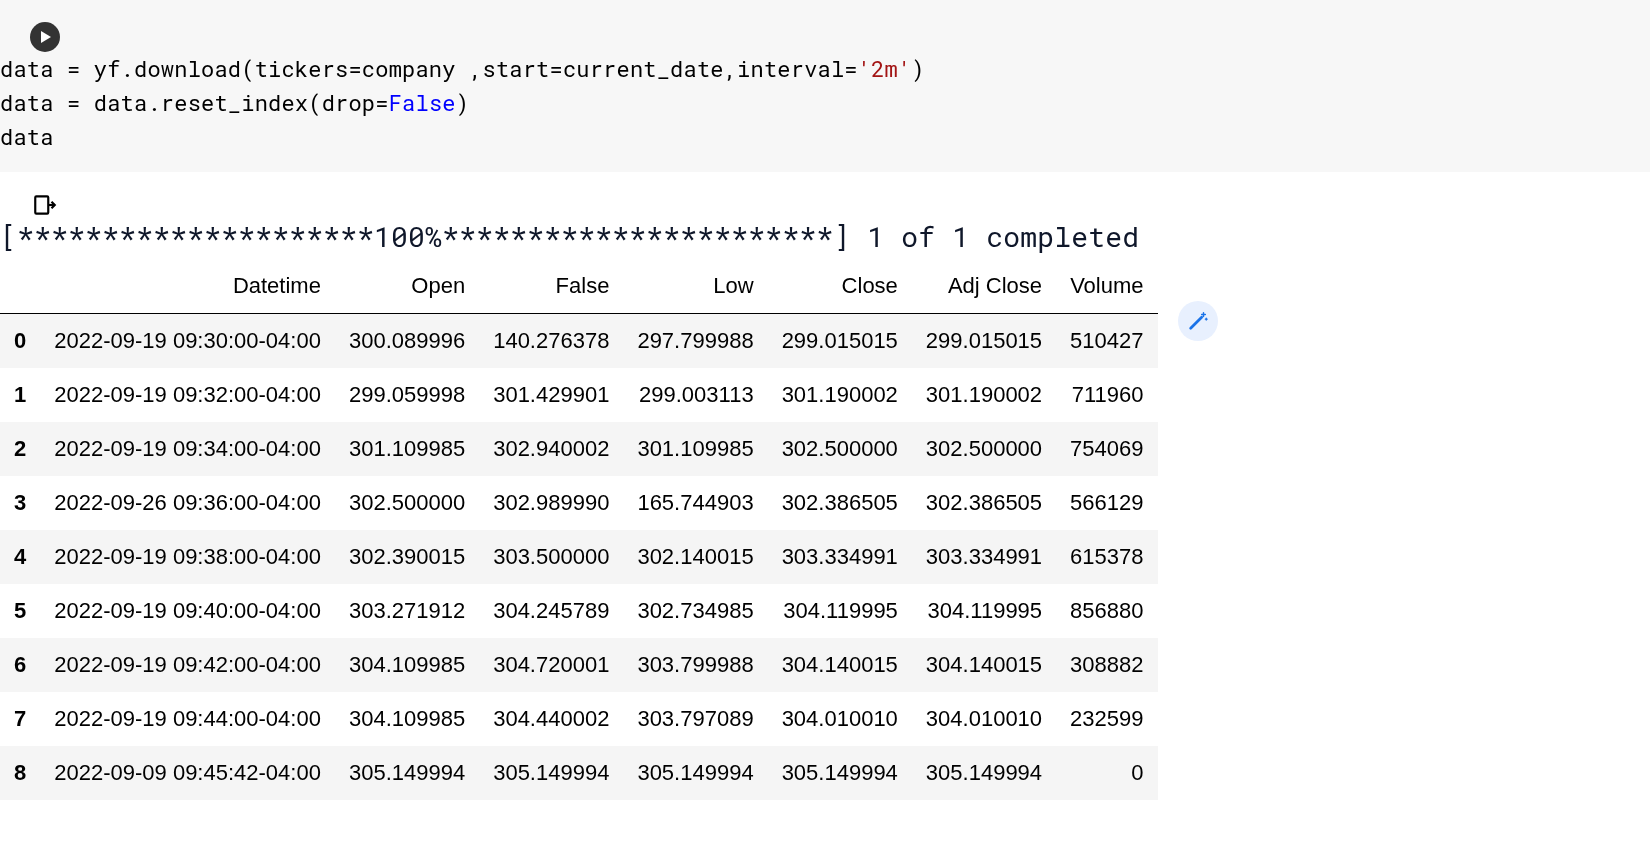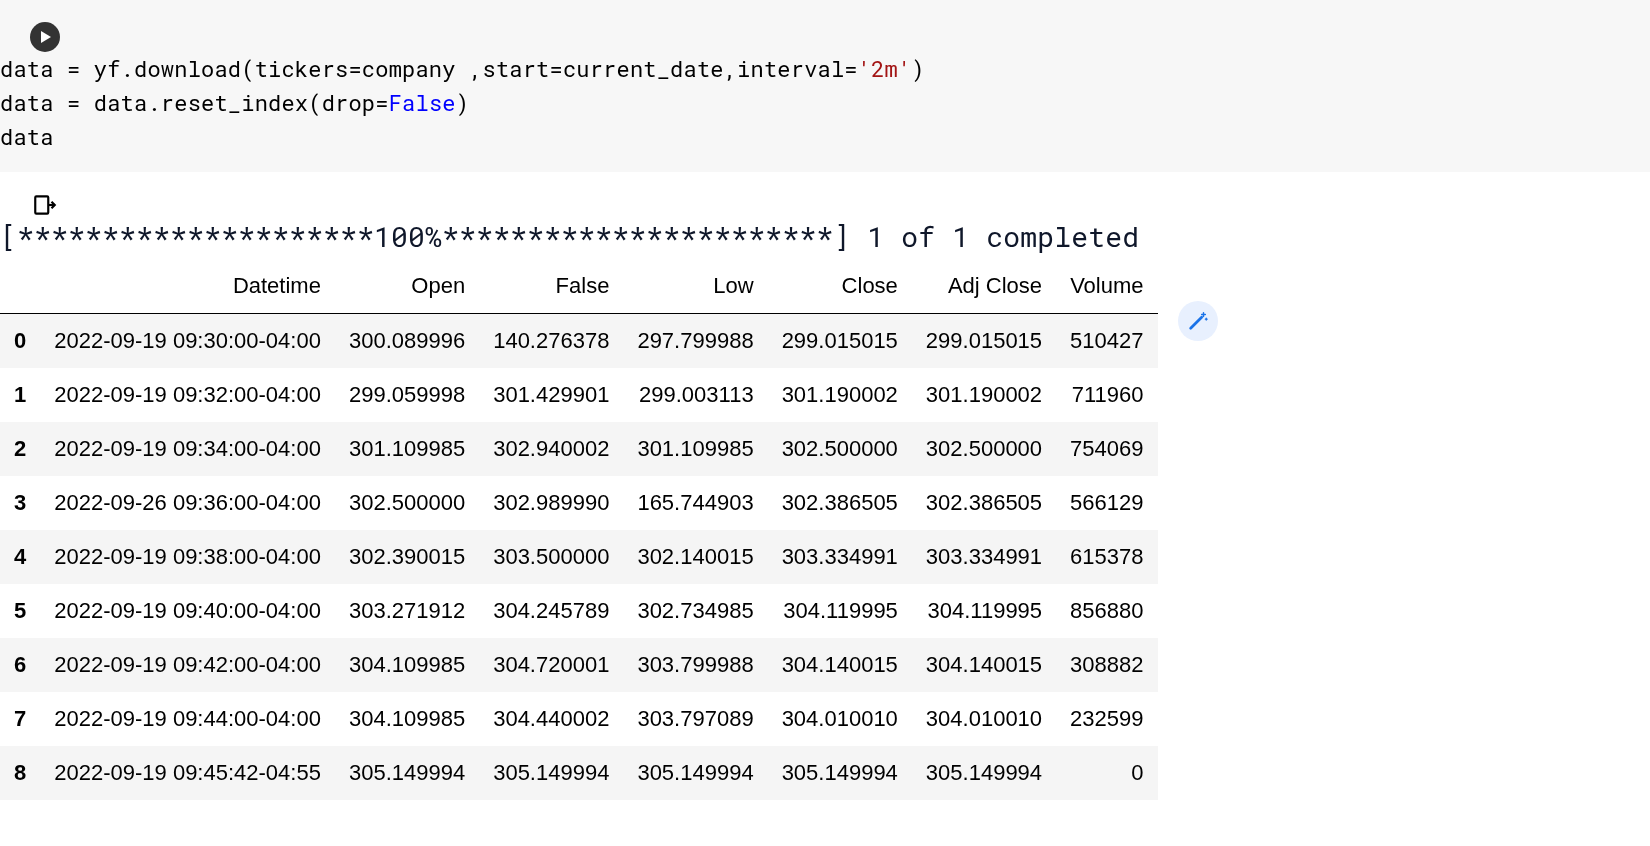--- a/index.html
+++ b/index.html
@@ -224,21 +224,21 @@
               <td>2022-09-19 09:44:00-04:00</td>
               <td>304.109985</td>
               <td>304.440002</td>
               <td>303.797089</td>
               <td>304.010010</td>
               <td>304.010010</td>
               <td>232599</td>
             </tr>
             <tr>
               <th class="idx-col">8</th>
-              <td>2022-09-19 09:45:42-04:55</td>
+              <td>2022-09-09 09:45:42-04:00</td>
               <td>305.149994</td>
               <td>305.149994</td>
               <td>305.149994</td>
               <td>305.149994</td>
               <td>305.149994</td>
               <td>0</td>
             </tr>
           </tbody>
       </table>
       <div class="magic-button">

